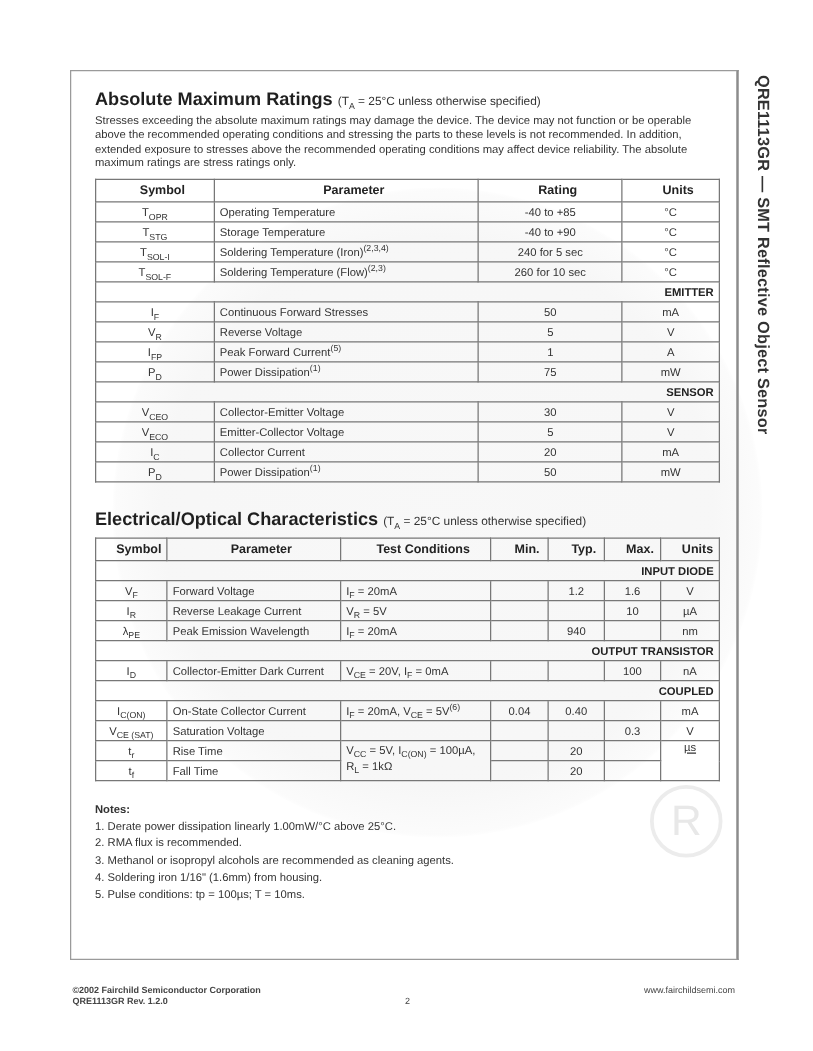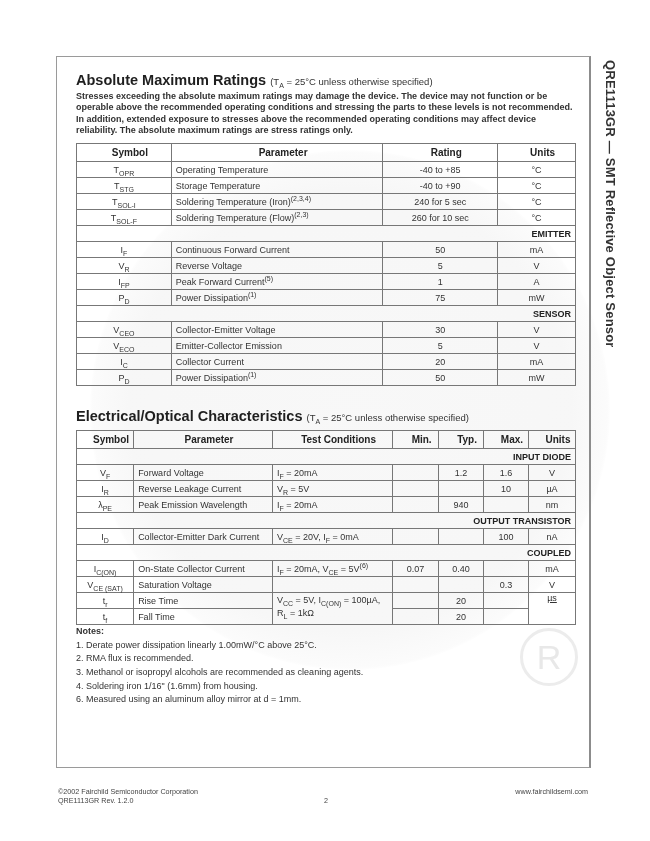--- a/index.html
+++ b/index.html
@@ -12,34 +12,34 @@
                opacity:0.9; }
   .reg { position:absolute; left:520px; top:628px; width:52px; height:52px; border:3px solid #ececec;
          border-radius:50%; color:#e8e8e8; font-size:34px; line-height:52px; text-align:center; font-weight:normal; }
   .side-title { position:absolute; left:596px; top:60px; width:30px; height:300px; }
   .side-title span { position:absolute; left:0; top:0; transform-origin:left top; transform:translate(22px,0) rotate(90deg);
                      white-space:nowrap; font-size:13px; font-weight:bold; color:#333; letter-spacing:0.2px; }
   .content { position:absolute; left:76px; top:72px; width:500px; }
   h2 { margin:0; font-size:14.5px; font-weight:bold; color:#1f1f1f; }
   h2 .cond { font-size:9.5px; font-weight:normal; color:#333; }
   sub, sup { font-size:7px; line-height:0; }
-  .intro { font-size:9px; line-height:11.3px; margin-top:3px; color:#333;font-weight:bold; }
+  .intro { font-size:9px; line-height:11.3px; margin-top:3px; color:#333; }
   table { border-collapse:collapse; width:500px; font-size:9px; color:#333; }
   td, th { border:1px solid #777; padding:0 4px; height:15px; }
   th { font-weight:bold; font-size:10px; color:#222; height:17px;padding-left:16px; }
   .t1 { margin-top:7px; }
   .c { text-align:center; }
   .l { text-align:center; }
   .sect td { font-weight:bold; color:#222; text-align:right; }
   .t2 { margin-top:6px; }
   .h2b { margin-top:22px; }
-  .notes { margin-top:0; font-size:9px; line-height:13.6px; color:#333; }
+  .notes { margin-top:16px; font-size:9px; line-height:13.6px; color:#333; }
   .notes .nt { font-weight:bold; }
   .footer { position:absolute; top:787px; font-size:7.2px; line-height:9px; color:#444; }
-  .f-left { left:58px; }
+  .f-left { left:58px;font-weight:bold; }
   .f-mid { left:324px; top:796px; }
   .f-right { right:62px; }
 </style>
 </head>
 <body>
 
 <div class="watermark"></div>
 <div class="reg">R</div>
 <div class="frame"></div>
 
@@ -96,21 +96,21 @@
         </tr>
       </tbody>
     <tbody>
         <tr class="sect">
           <td colspan="4">EMITTER</td>
         </tr>
     </tbody>
       <tbody>
         <tr>
           <td class="c"><span>I</span><sub>F</sub></td>
-          <td><span>Continuous Forward Current</span><sup></sup></td>
+          <td><span>Continuous Forward Stresses</span><sup></sup></td>
           <td class="c">50</td>
           <td class="c">mA</td>
         </tr>
         <tr>
           <td class="c"><span>V</span><sub>R</sub></td>
           <td><span>Reverse Voltage</span><sup></sup></td>
           <td class="c">5</td>
           <td class="c">V</td>
         </tr>
         <tr>
@@ -133,21 +133,21 @@
     </tbody>
       <tbody>
         <tr>
           <td class="c"><span>V</span><sub>CEO</sub></td>
           <td><span>Collector-Emitter Voltage</span><sup></sup></td>
           <td class="c">30</td>
           <td class="c">V</td>
         </tr>
         <tr>
           <td class="c"><span>V</span><sub>ECO</sub></td>
-          <td><span>Emitter-Collector Emission</span><sup></sup></td>
+          <td><span>Emitter-Collector Voltage</span><sup></sup></td>
           <td class="c">5</td>
           <td class="c">V</td>
         </tr>
         <tr>
           <td class="c"><span>I</span><sub>C</sub></td>
           <td><span>Collector Current</span><sup></sup></td>
           <td class="c">20</td>
           <td class="c">mA</td>
         </tr>
         <tr>
@@ -234,21 +234,21 @@
         </tr>
       </tbody>
     <tbody>
         <tr class="sect">
           <td colspan="7">COUPLED</td>
         </tr>
     <tr>
       <td class="c"><span>I</span><sub>C(ON)</sub></td>
       <td>On-State Collector Current</td>
       <td><span>I</span><sub>F</sub><span> = 20mA, V</span><sub>CE</sub><span> =  5V</span><sup>(6)</sup></td>
-      <td class="c">0.07</td>
+      <td class="c">0.04</td>
       <td class="c">0.40</td>
       <td class="c"></td>
       <td class="c">mA</td>
     </tr>
     <tr>
       <td class="c"><span>V</span><sub>CE (SAT)</sub></td>
       <td>Saturation Voltage</td>
       <td></td>
       <td class="c"></td>
       <td class="c"></td>
@@ -273,21 +273,21 @@
     </tr>
   </tbody>
     </table>
 
   <div class="notes">
     <div class="nt">Notes:</div>
     <div>1. Derate power dissipation linearly 1.00mW/°C above 25°C.</div>
     <div>2. RMA flux is recommended.</div>
     <div>3. Methanol or isopropyl alcohols are recommended as cleaning agents.</div>
     <div>4. Soldering iron 1/16" (1.6mm) from housing.</div>
-    <div>6.  Measured using an aluminum alloy mirror at d = 1mm.</div>
+    <div>5. Pulse conditions: tp = 100µs; T = 10ms.</div>
   </div>
 </div>
 
 <div class="footer f-left">
   <div>©2002 Fairchild Semiconductor Corporation</div>
   <div>QRE1113GR Rev. 1.2.0</div>
 </div>
 <div class="footer f-mid">2</div>
 <div class="footer f-right">www.fairchildsemi.com</div>
 

